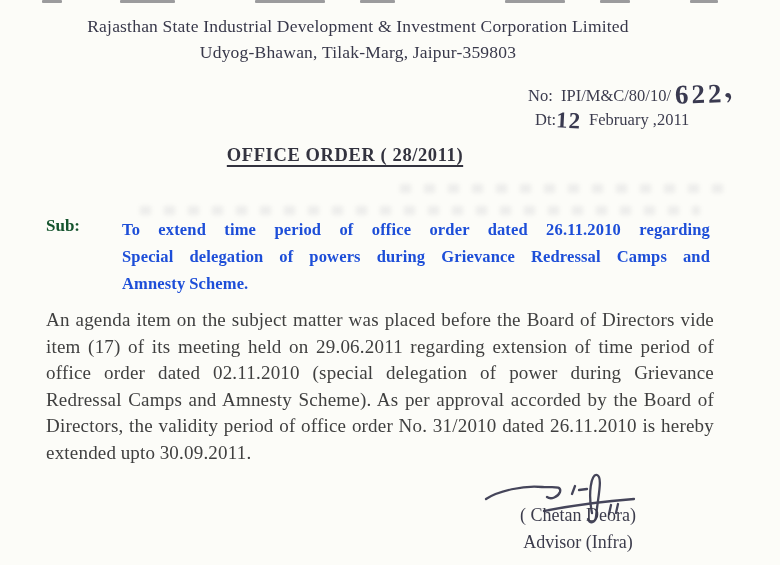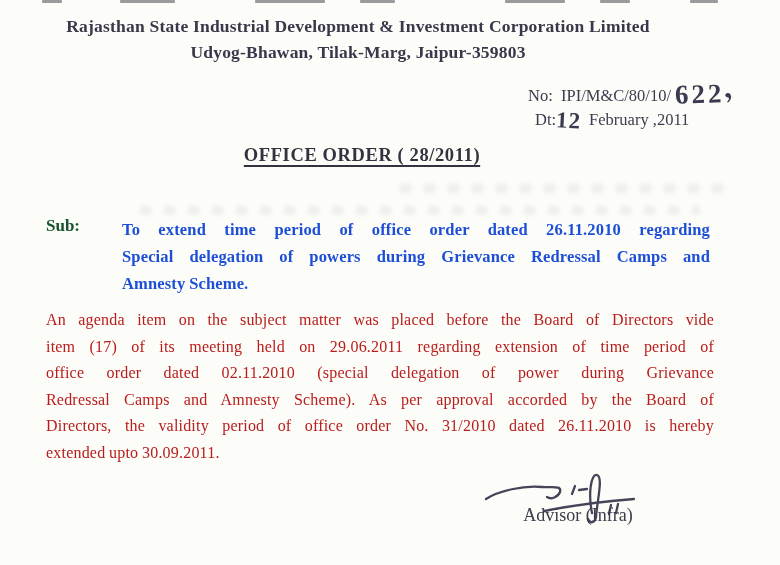--- a/index.html
+++ b/index.html
@@ -31,21 +31,21 @@
     background: repeating-linear-gradient(90deg,
       rgba(110,110,125,.20) 0 11px, rgba(110,110,125,0) 11px 24px);
     filter: blur(2px);
     opacity: .5;
   }
 
   .org-block {
     position: absolute;
     top: 13px; left: 38px; width: 640px;
     text-align: center;
-    font-weight: bold;
+    font-weight: normal;
     font-size: 17.5px;
     line-height: 26px;
     letter-spacing: .2px;
     color: #38384a;
   }
 
   .ref-block {
     position: absolute;
     top: 79px; left: 528px;
     font-size: 16.5px;
@@ -80,21 +80,20 @@
     position: relative;
     top: -3px;
     left: -4px;
     color: #3a3a50;
   }
 
   .doc-title-wrap {
     position: absolute;
     top: 145px; left: 0; width: 690px;
     text-align: center;
-    padding-left: 17px;
   }
   .doc-title {
     display: inline-block;
     font-weight: bold;
     font-size: 18.5px;
     letter-spacing: .6px;
     color: #33333f;
     text-decoration: underline;
     text-underline-offset: 4px;
     text-decoration-thickness: 1.8px;
@@ -114,25 +113,25 @@
     font-size: 16.5px;
     line-height: 27px;
     letter-spacing: .15px;
     word-spacing: -.5px;
     color: #1d4ed8;
   }
 
   .body-text {
     position: absolute;
     top: 307px; left: 46px; width: 668px;
-    font-size: 16px;
+    font-size: 19px;
     line-height: 26.5px;
     letter-spacing: .2px;
     word-spacing: -.5px;
-    color: #b91c1c;
+    color: #404040;
   }
 
   .jline { text-align: justify; text-align-last: justify; }
   .jline.last { text-align-last: left; }
 
   .sig-scribble {
     position: absolute;
     top: 466px; left: 476px;
     width: 172px; height: 64px;
   }
@@ -205,16 +204,17 @@
       <path d="M96,28 l3,-8"></path>
       <path d="M103,24 l8,-1"></path>
       <path d="M116,47 C 112,28 115,7 121,9 C 127,11 122,30 120,51 C 119,57 114,58 112,53"></path>
       <path d="M68,45 C 94,40 130,35 158,33"></path>
       <path d="M135,39 l-2,9"></path>
       <path d="M142,38 l-2,9"></path>
     </g>
   </svg>
 
   <div class="sig-block">
+    <div>( Chetan Deora)</div>
     <div>Advisor (Infra)</div>
   </div>
 
 </div>
 
 </body></html>

